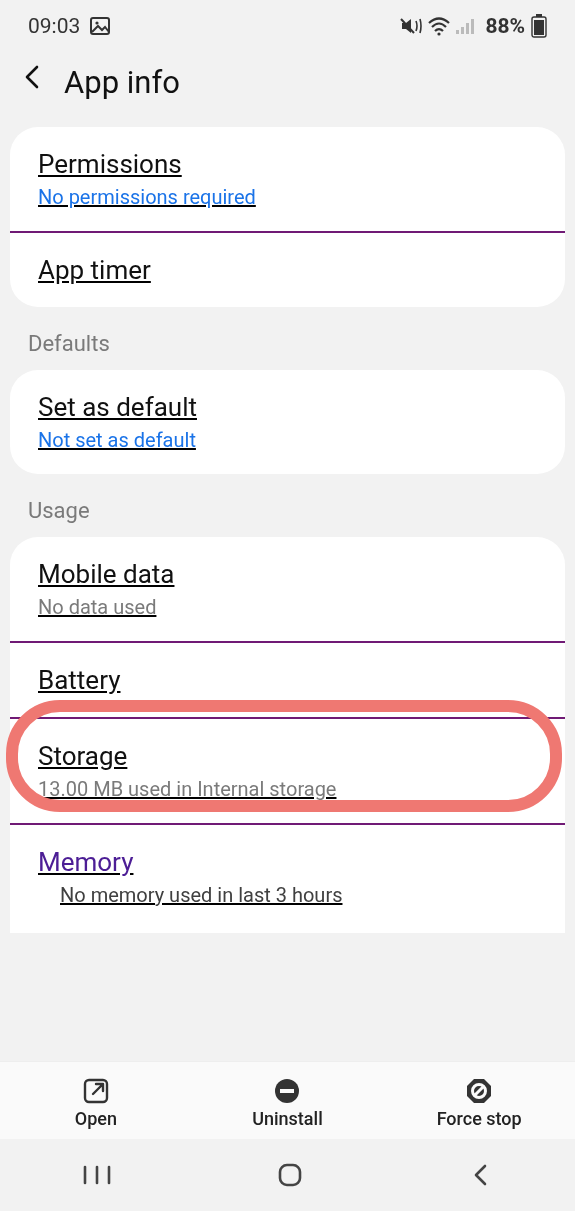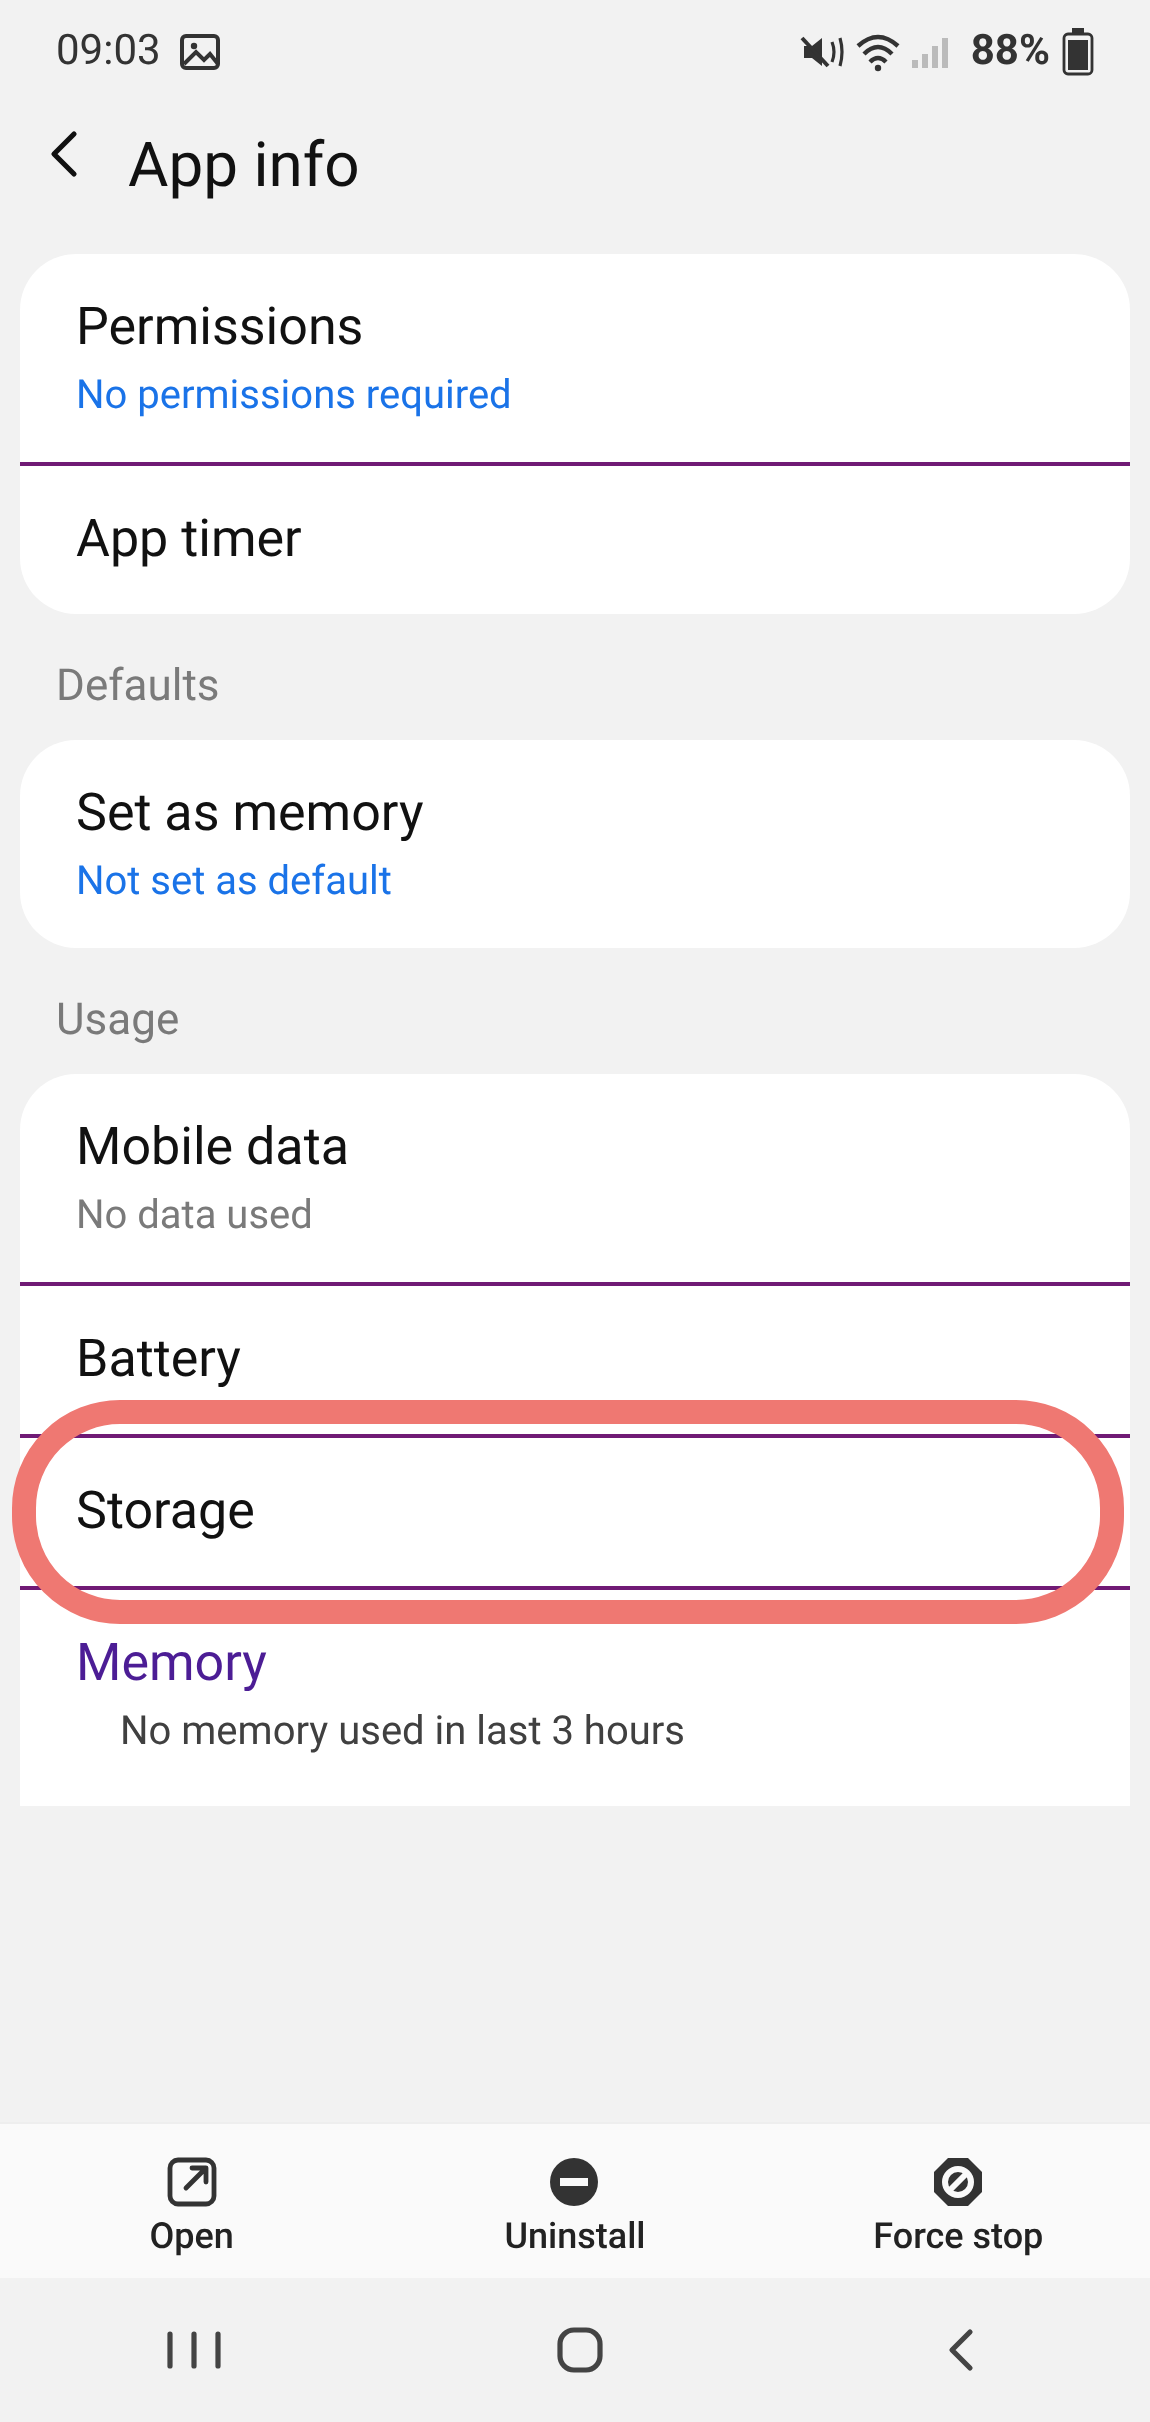--- a/index.html
+++ b/index.html
@@ -28,20 +28,21 @@
   }
   .header-title {
     font-size: 31px;
     color: #111;
     font-weight: 400;
   }
   .card {
     background: #fff;
     border-radius: 28px;
     margin: 0 10px;
+    text-decoration: underline;
   }
   .row {
     padding: 22px 26px 22px 28px;
   }
   .row + .row { border-top: 2px solid #701a75; }
   .row-title {
     font-size: 26px;
     color: #111;
     font-weight: 400;
   }
@@ -159,36 +160,37 @@
     <div class="row-sub blue">No permissions required</div>
   </div>
   <div class="row">
     <div class="row-title">App timer</div>
   </div>
 </div>
 
 <div class="section-label">Defaults</div>
 <div class="card">
   <div class="row">
-    <div class="row-title">Set as memory</div>
+    <div class="row-title">Set as default</div>
     <div class="row-sub blue">Not set as default</div>
   </div>
 </div>
 
 <div class="section-label">Usage</div>
 <div class="card" style="border-bottom-left-radius:0;border-bottom-right-radius:0;padding-bottom:4px;">
   <div class="row">
     <div class="row-title">Mobile data</div>
     <div class="row-sub gray">No data used</div>
   </div>
   <div class="row">
     <div class="row-title">Battery</div>
   </div>
   <div class="row">
     <div class="row-title">Storage</div>
+    <div class="row-sub gray">13.00 MB used in Internal storage</div>
   </div>
   <div class="row faded">
     <div class="row-title">Memory</div>
     <div class="row-sub">No memory used in last 3 hours</div>
   </div>
 </div>
 
 <div class="highlight-ring" style="left:6px;top:700px;width:556px;height:112px;"></div>
 
 <div class="bottom-actions">

